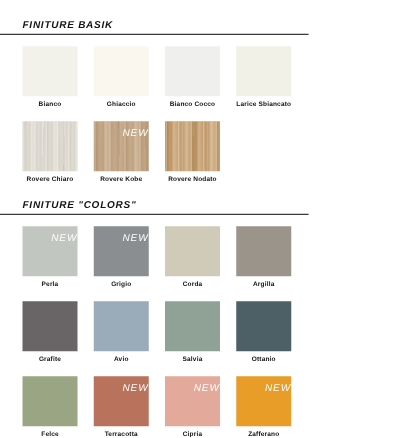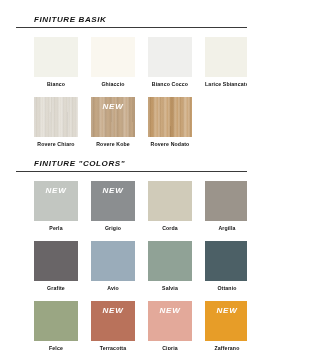--- a/index.html
+++ b/index.html
@@ -20,21 +20,20 @@
     height: 350px;
     position: relative;
     box-sizing: border-box;
   }
 
   
   .section {
     position: absolute;
     left: 0;
     width: 247px;
-    margin-left: 16px;
   }
   .section-header {
     padding: 0 14px 2px 18px;
     border-bottom: 1px solid #3a3a3a;
     margin: 0 0 0 0;
   }
   .section-title {
     font-size: 8px;
     font-weight: bold;
     font-style: italic;
@@ -70,23 +69,23 @@
   }
   .swatch-inner {
     position: absolute;
     inset: 0;
   }
   .new-badge {
     position: absolute;
     top: 5px;
     left: 0;
     right: 0;
-    text-align: center;
+    text-align: right;
     font-size: 8px;
-    font-weight: bold;
+    font-weight: normal;
     font-style: italic;
     letter-spacing: 0.8px;
     color: #ffffff;
     line-height: 9px;
     z-index: 2;
   }
   .cell-label {
     margin-top: 4px;
     text-align: center;
     font-size: 5.2px;

